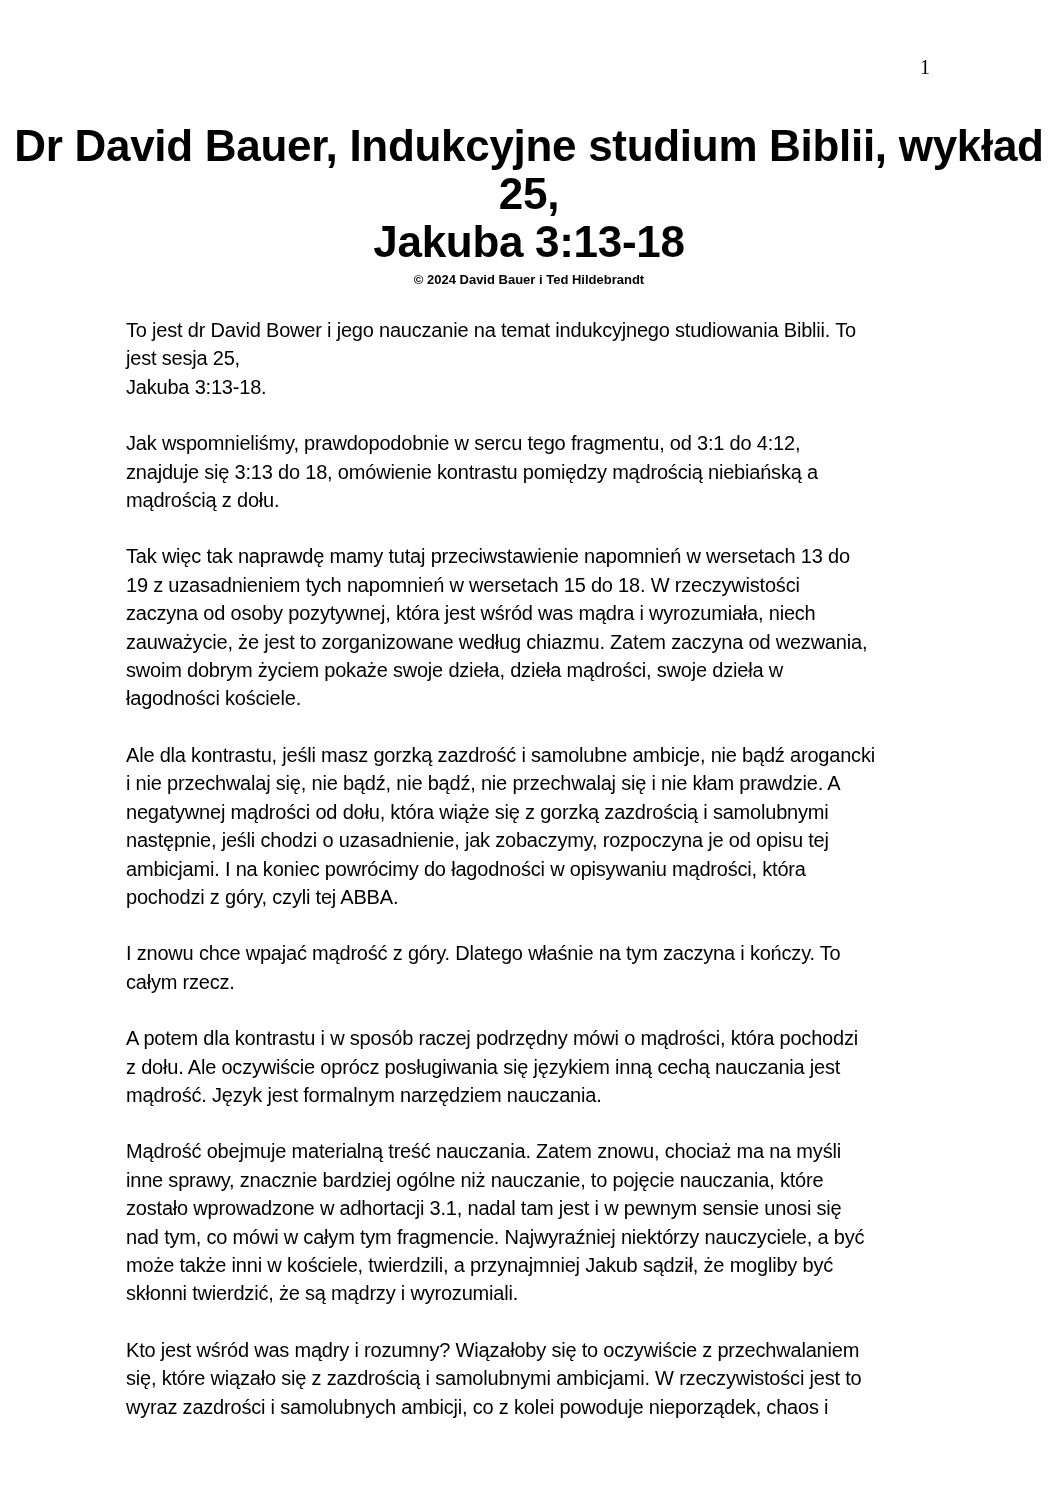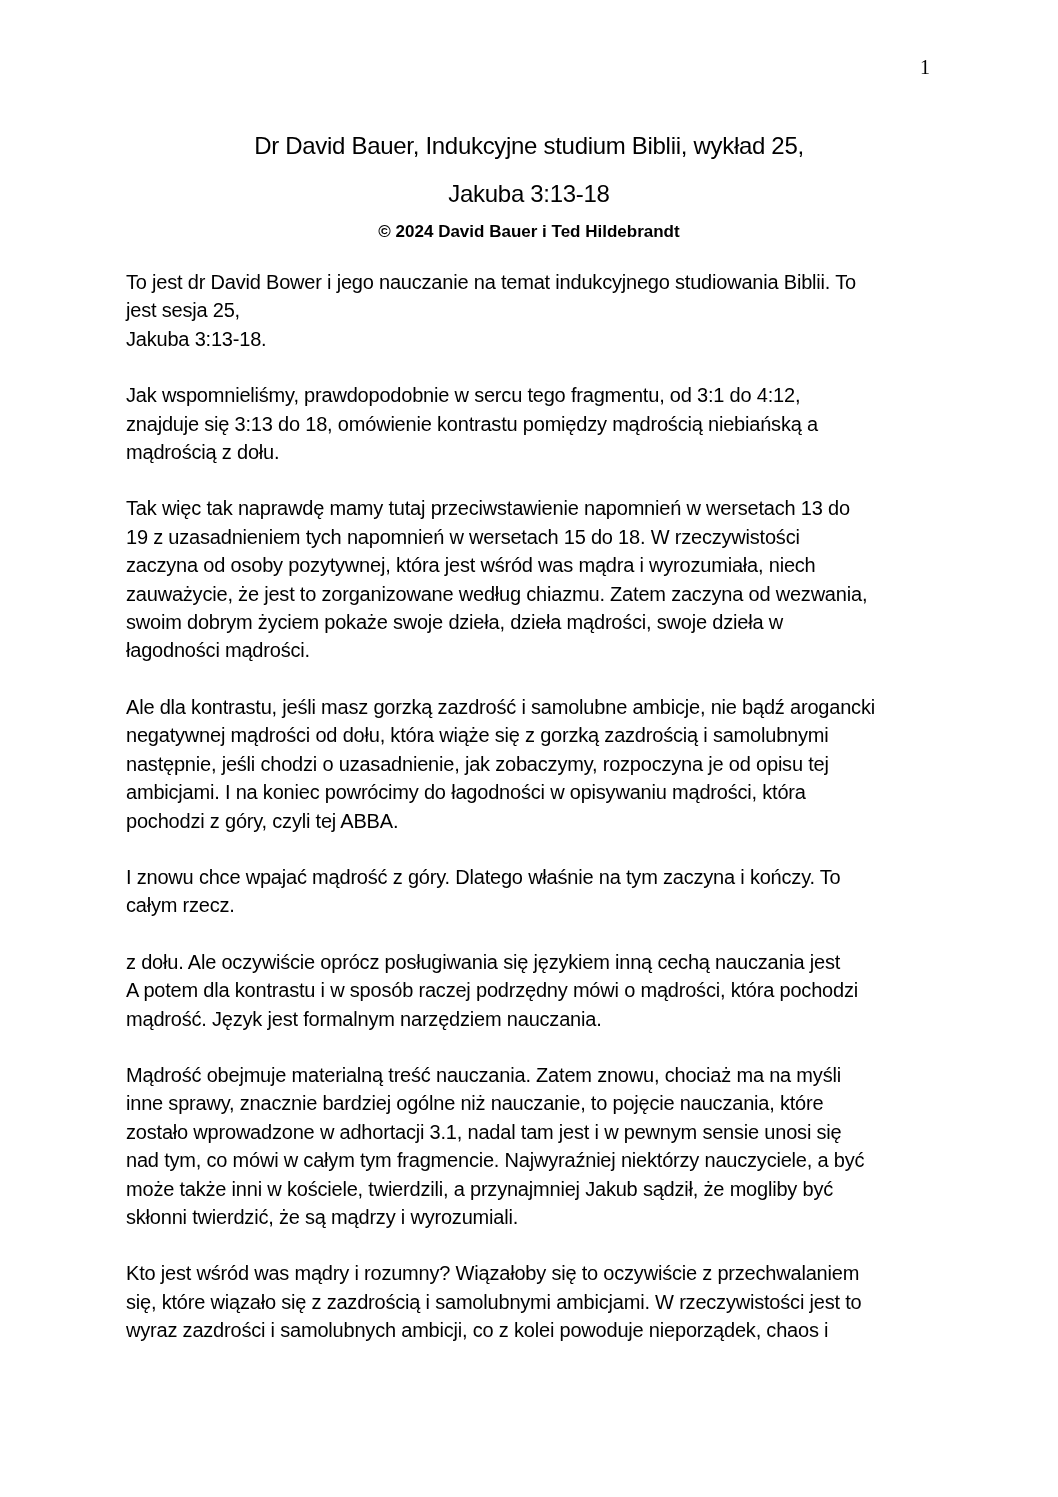--- a/index.html
+++ b/index.html
@@ -26,28 +26,28 @@
     font-size: 20px;
     font-weight: normal;
     color: #000000;
   }
   .header {
     padding-top: 122px;
     text-align: center;
   }
   .title {
     margin: 0;
-    font-size: 24px;
-    font-weight: normal;
+    font-size: 44px;
+    font-weight: bold;
     line-height: 48px;
     letter-spacing: -0.3px;
   }
   .subtitle {
     margin: 0;
-    font-size: 17px;
+    font-size: 13px;
     font-weight: bold;
     line-height: 28px;
   }
   .document-body {
     margin-top: 22px;
     padding-left: 126px;
     font-size: 20px;
     line-height: 28.4px;
     letter-spacing: -0.2px;
     text-align: left;
@@ -81,36 +81,37 @@
         <div class="line">Jak wspomnieliśmy, prawdopodobnie w sercu tego fragmentu, od 3:1 do 4:12,</div>
         <div class="line">znajduje się 3:13 do 18, omówienie kontrastu pomiędzy mądrością niebiańską a</div>
         <div class="line">mądrością z dołu.</div>
       </div>
       <div class="paragraph">
         <div class="line">Tak więc tak naprawdę mamy tutaj przeciwstawienie napomnień w wersetach 13 do</div>
         <div class="line">19 z uzasadnieniem tych napomnień w wersetach 15 do 18. W rzeczywistości</div>
         <div class="line">zaczyna od osoby pozytywnej, która jest wśród was mądra i wyrozumiała, niech</div>
         <div class="line">zauważycie, że jest to zorganizowane według chiazmu. Zatem zaczyna od wezwania,</div>
         <div class="line">swoim dobrym życiem pokaże swoje dzieła, dzieła mądrości, swoje dzieła w</div>
-        <div class="line">łagodności mądrości.</div>
+        <div class="line">łagodności kościele.</div>
       </div>
       <div class="paragraph">
         <div class="line">Ale dla kontrastu, jeśli masz gorzką zazdrość i samolubne ambicje, nie bądź arogancki</div>
+        <div class="line">i nie przechwalaj się, nie bądź, nie bądź, nie przechwalaj się i nie kłam prawdzie. A</div>
         <div class="line">negatywnej mądrości od dołu, która wiąże się z gorzką zazdrością i samolubnymi</div>
         <div class="line">następnie, jeśli chodzi o uzasadnienie, jak zobaczymy, rozpoczyna je od opisu tej</div>
         <div class="line">ambicjami. I na koniec powrócimy do łagodności w opisywaniu mądrości, która</div>
         <div class="line">pochodzi z góry, czyli tej ABBA.</div>
       </div>
       <div class="paragraph">
         <div class="line">I znowu chce wpajać mądrość z góry. Dlatego właśnie na tym zaczyna i kończy. To</div>
         <div class="line">całym rzecz.</div>
       </div>
       <div class="paragraph">
+        <div class="line">A potem dla kontrastu i w sposób raczej podrzędny mówi o mądrości, która pochodzi</div>
         <div class="line">z dołu. Ale oczywiście oprócz posługiwania się językiem inną cechą nauczania jest</div>
-        <div class="line">A potem dla kontrastu i w sposób raczej podrzędny mówi o mądrości, która pochodzi</div>
         <div class="line">mądrość. Język jest formalnym narzędziem nauczania.</div>
       </div>
       <div class="paragraph">
         <div class="line">Mądrość obejmuje materialną treść nauczania. Zatem znowu, chociaż ma na myśli</div>
         <div class="line">inne sprawy, znacznie bardziej ogólne niż nauczanie, to pojęcie nauczania, które</div>
         <div class="line">zostało wprowadzone w adhortacji 3.1, nadal tam jest i w pewnym sensie unosi się</div>
         <div class="line">nad tym, co mówi w całym tym fragmencie. Najwyraźniej niektórzy nauczyciele, a być</div>
         <div class="line">może także inni w kościele, twierdzili, a przynajmniej Jakub sądził, że mogliby być</div>
         <div class="line">skłonni twierdzić, że są mądrzy i wyrozumiali.</div>
       </div>

